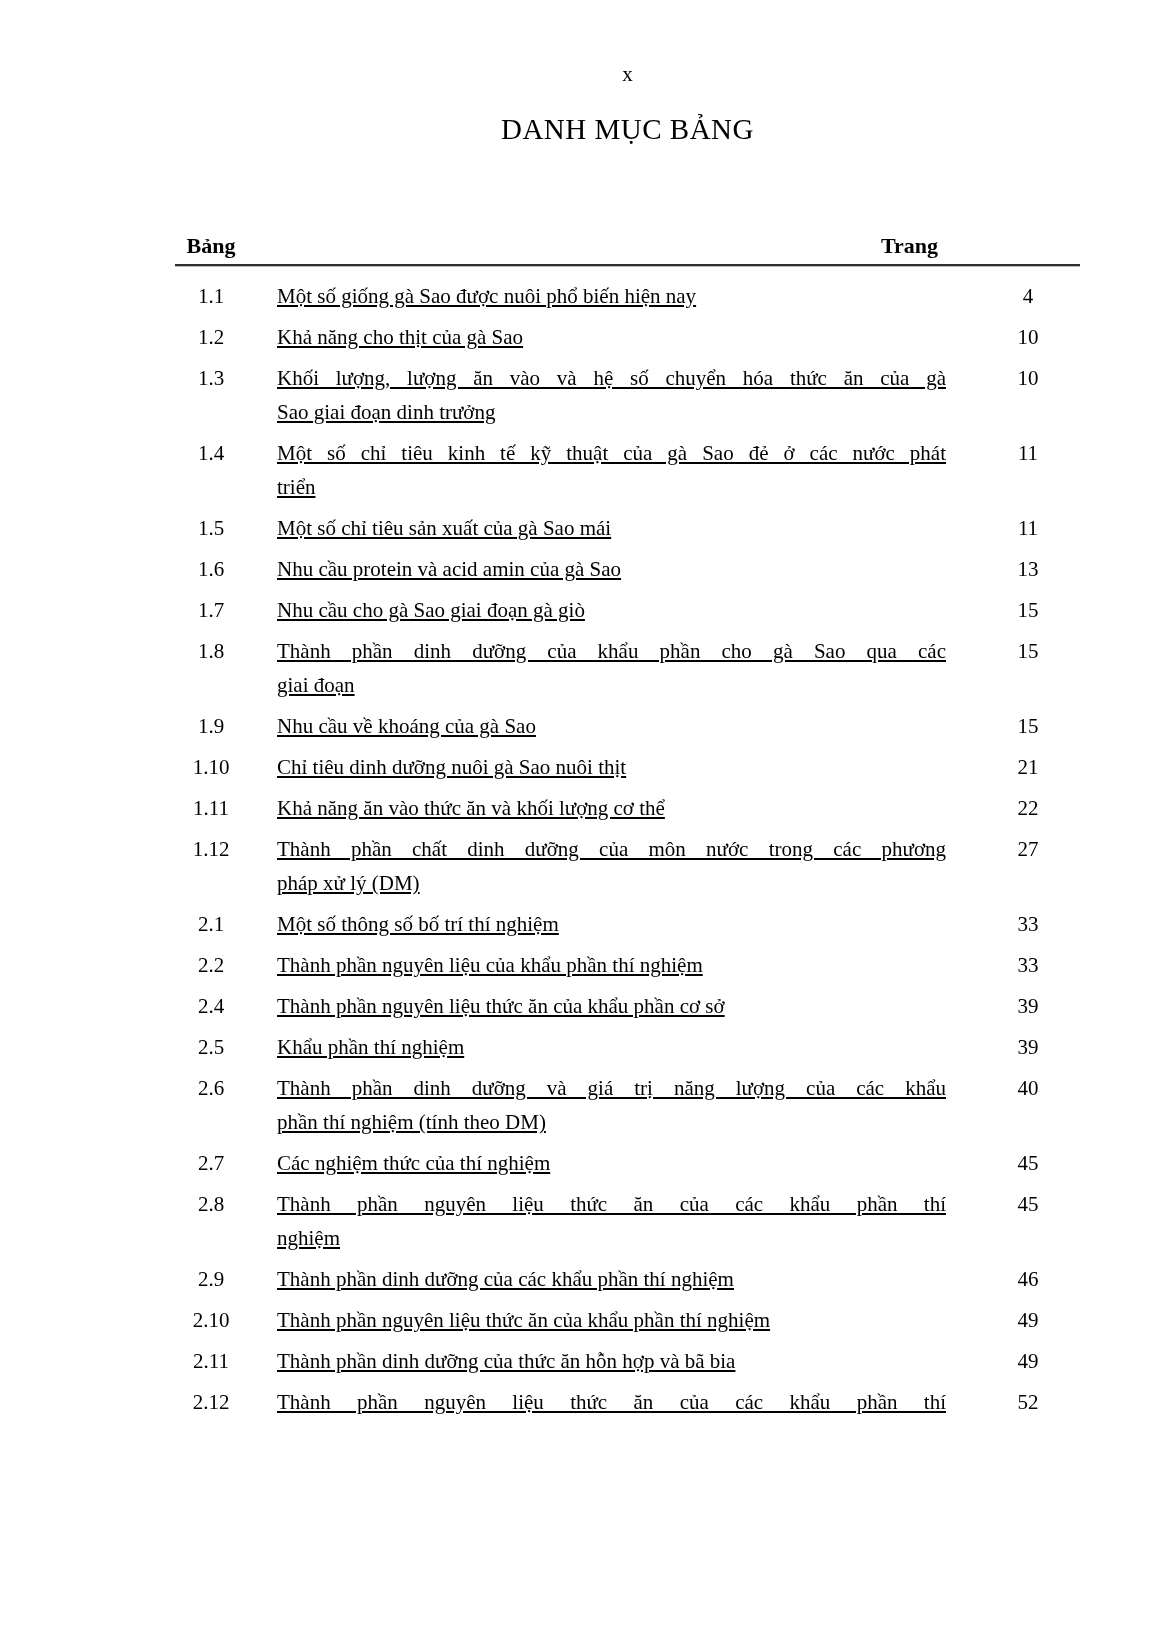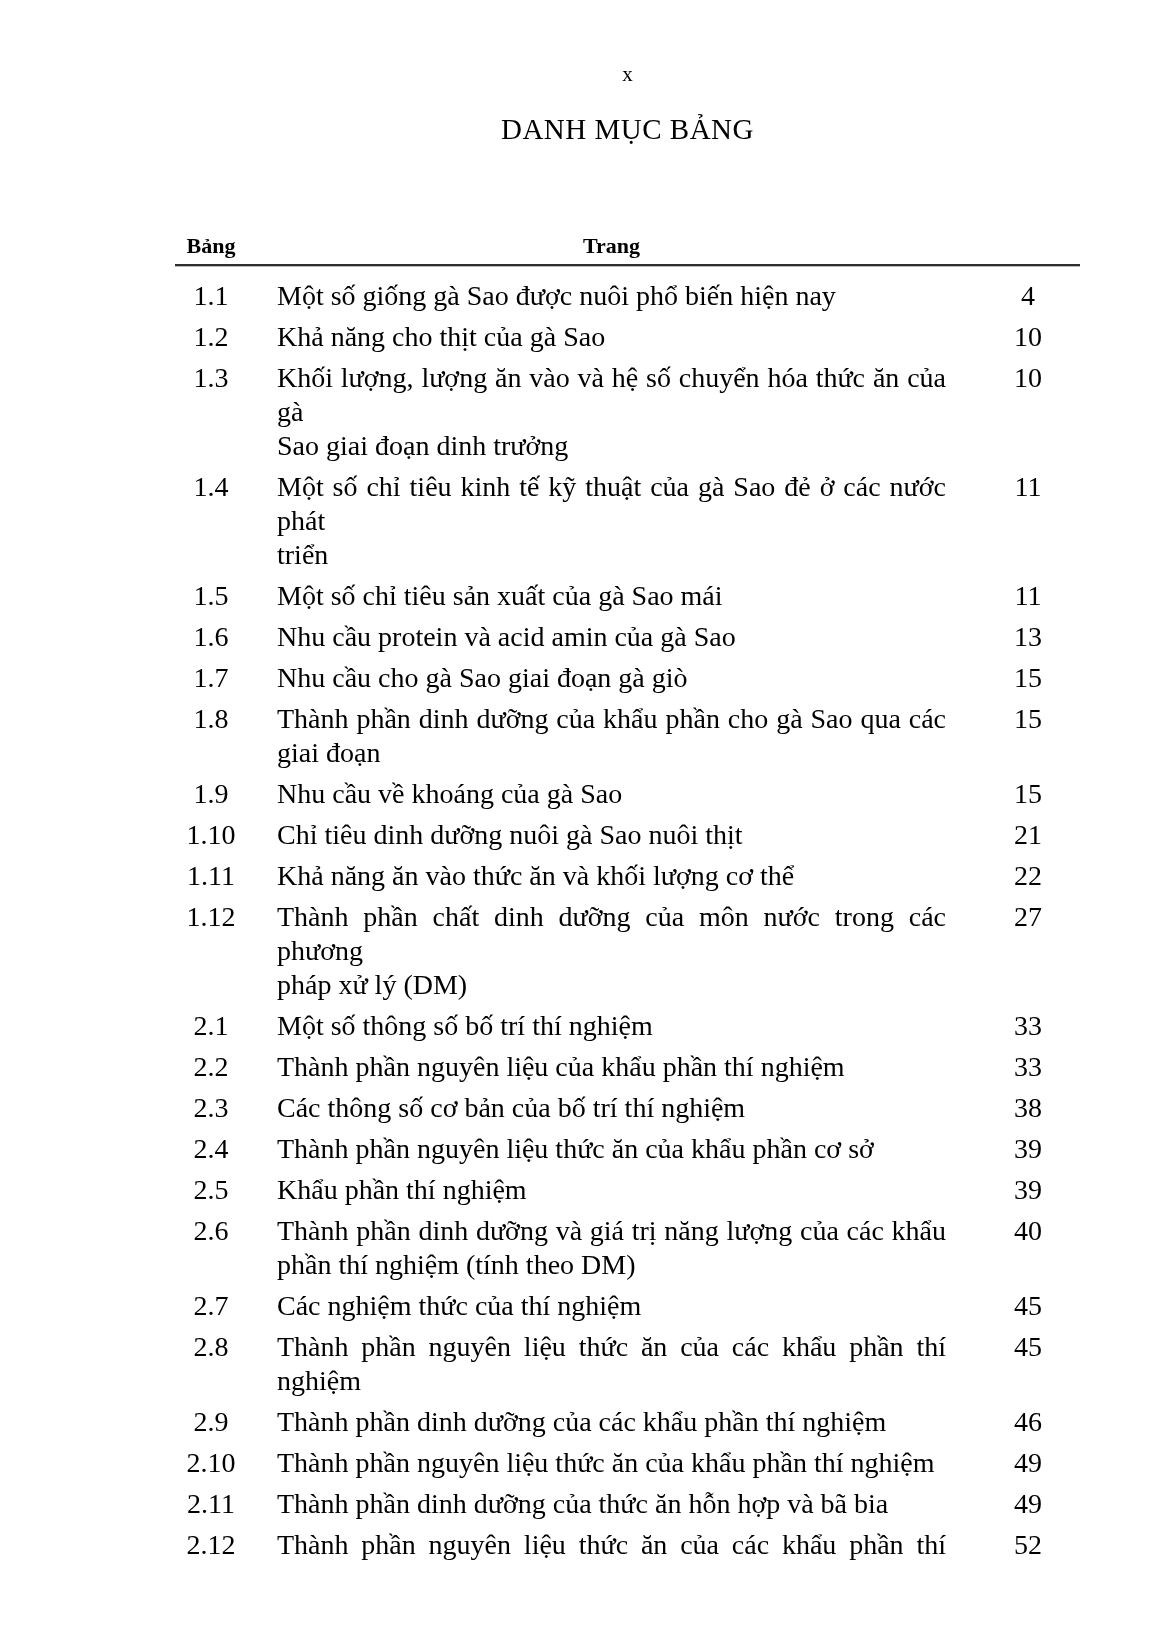--- a/index.html
+++ b/index.html
@@ -40,35 +40,35 @@
     font-size: 22px;
     font-weight: bold;
     line-height: 30px;
     padding-bottom: 3px;
     border-bottom: 2px solid #2e2e2e;
     box-shadow: 0 1px 0 rgba(130,130,130,0.55);
     margin-top: 19px;
   }
   .toc-header .col-num   { text-align: center; }
   .toc-header .col-title { text-align: center; }
-  .toc-header .col-page  { text-align: center; }
+  .toc-header .col-page  { text-align: right; }
   .toc-body {
     padding-top: 13px;
   }
   .toc-row {
     display: grid;
     grid-template-columns: 72px 1fr 104px;
     column-gap: 30px;
-    font-size: 28px;
+    font-size: 21px;
     line-height: 34px;
     margin-bottom: 7px;
   }
   .cell-num  { text-align: center; }
   .cell-page { text-align: center; }
-  .cell-title .line { text-align: left; }
+  .cell-title .line { text-align: left; text-decoration: underline; }
   .cell-title .line.stretch {
     text-align: justify;
     text-align-last: justify;
   }
 </style>
 </head>
 <body>
 
 <div class="content">
 
@@ -193,27 +193,20 @@
   </div>
 
   <div class="toc-row">
     <div class="cell-num">2.2</div>
     <div class="cell-title">
             <div class="line">Thành phần nguyên liệu của khẩu phần thí nghiệm</div>
           </div>
     <div class="cell-page">33</div>
   </div>
 
-  <div class="toc-row">
-    <div class="cell-num">2.3</div>
-    <div class="cell-title">
-            <div class="line">Các thông số cơ bản của bố trí thí nghiệm</div>
-          </div>
-    <div class="cell-page">38</div>
-  </div>
 
   <div class="toc-row">
     <div class="cell-num">2.4</div>
     <div class="cell-title">
             <div class="line">Thành phần nguyên liệu thức ăn của khẩu phần cơ sở</div>
           </div>
     <div class="cell-page">39</div>
   </div>
 
   <div class="toc-row">

